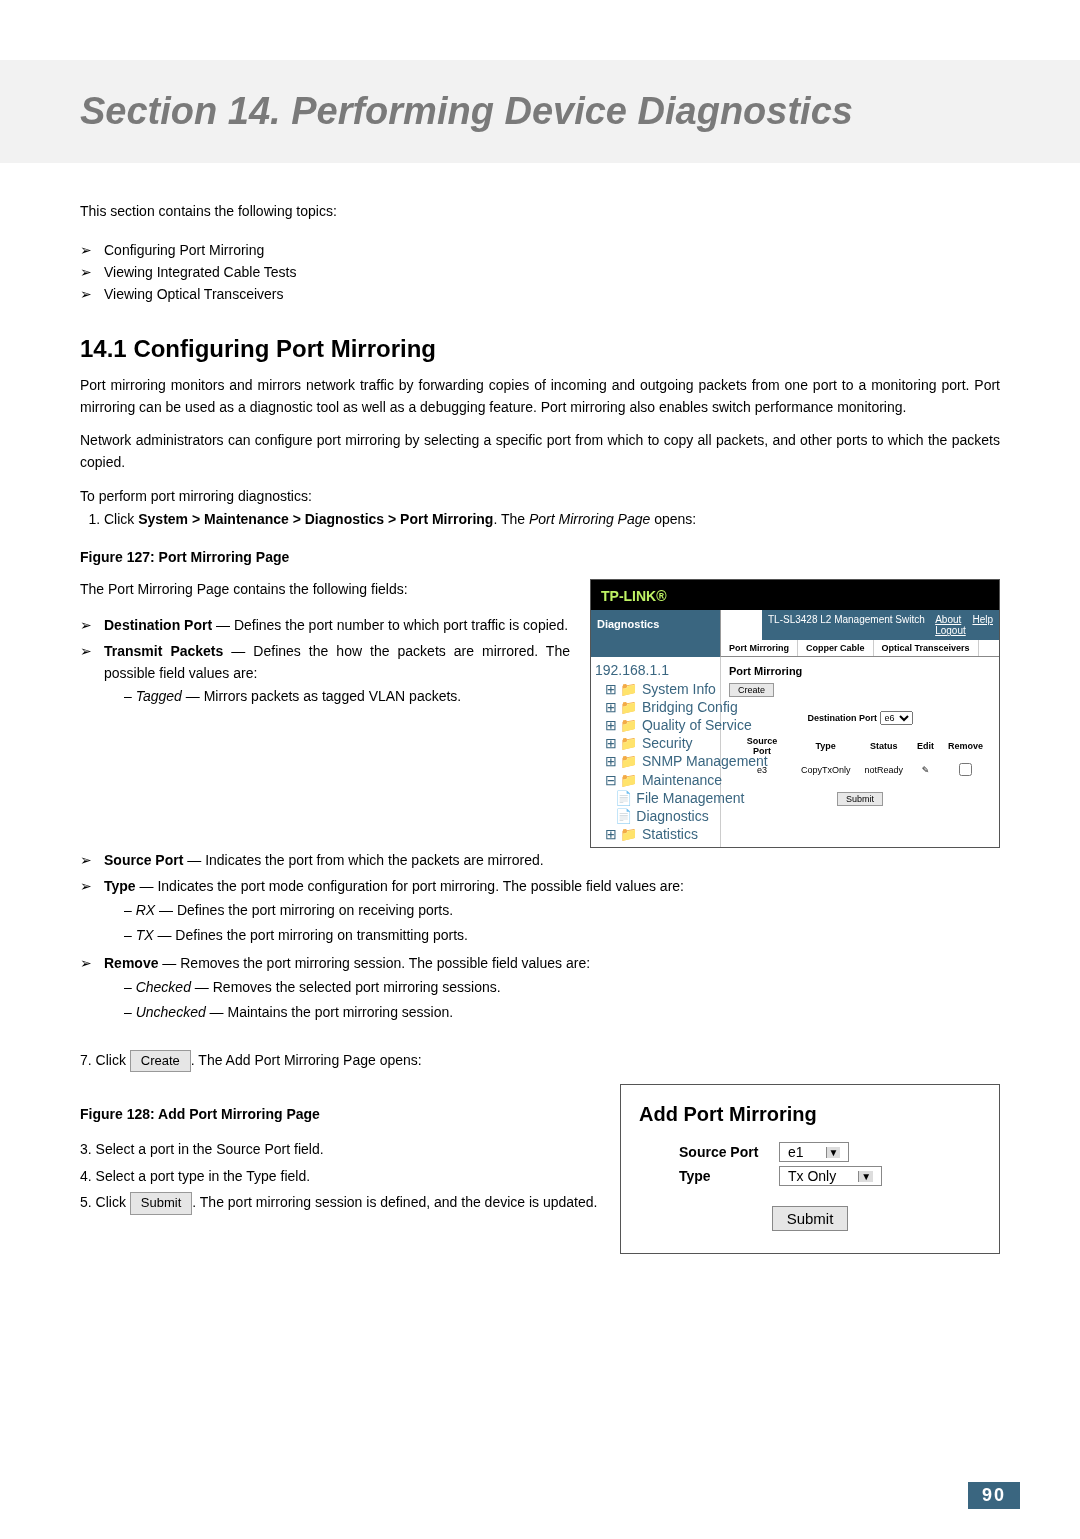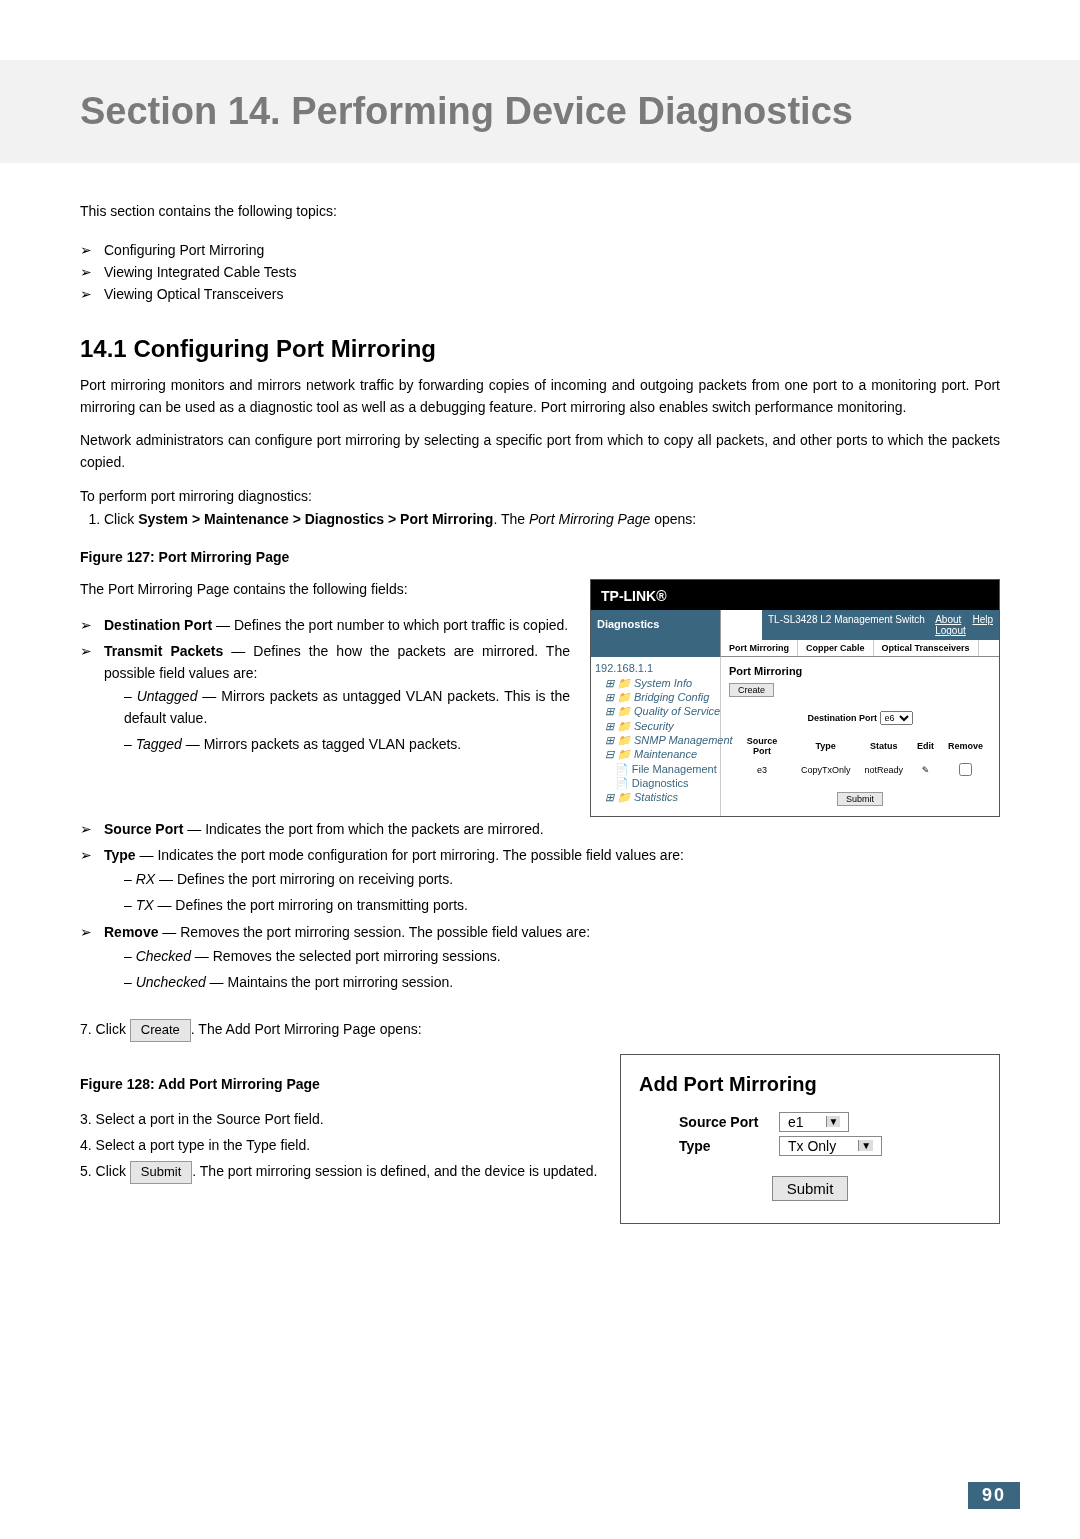--- a/index.html
+++ b/index.html
@@ -14,20 +14,21 @@
   .page {
     width: 1080px;
     padding: 40px 80px 60px 80px;
     position: relative;
     min-height: 1539px;
   }
   .section-title-bar {
     background: #f2f2f2;
     margin: 20px -80px 40px -80px;
     padding: 30px 80px;
+    font-style: italic;
   }
   .section-title {
     font-size: 38px;
     font-weight: bold;
     color: #7a7a7a;
     margin: 0;
   }
   .intro { font-size: 14px; margin: 20px 0; }
   .arrow-list { list-style: none; padding: 0; margin: 8px 0 30px 0; }
   .arrow-list li { font-size: 14px; padding: 3px 0 3px 24px; position: relative; }
@@ -53,42 +54,42 @@
   .bold-term { font-weight: bold; }
   .italic-term { font-style: italic; }
 
   
   .ui-mock {
     border: 1px solid #555;
     background: #fff;
     font-size: 9px;
     width: 410px;
   }
-  .ui-top { background: #000; color: #ffffff; padding: 8px 10px 6px 10px; font-weight: bold; font-size: 14px; }
+  .ui-top { background: #000; color: #bef264; padding: 8px 10px 6px 10px; font-weight: bold; font-size: 14px; }
   .ui-header-row { display: flex; }
   .ui-diag-cell {
     background: #3a6680; color: #fff; font-weight: bold;
     width: 130px; padding: 8px 6px; border-right: 1px solid #999;
     font-size: 11px;
   }
   .ui-head-right { flex: 1; }
   .ui-switch-row {
     background: #3a6680; color: #fff; padding: 4px 6px;
     display: flex; justify-content: space-between; font-size: 10px; margin-left: 41px;
   }
   .ui-switch-row a { color: #fff; text-decoration: underline; }
   .ui-tab-row { display: flex; background: #fff; border-bottom: 1px solid #888; }
   .ui-tab { padding: 3px 8px; font-weight: bold; font-size: 9px; border-right:1px solid #ccc; }
   .ui-body { display: flex; min-height: 150px; }
   .ui-tree {
     width: 130px; border-right: 1px solid #ccc;
-    padding: 4px; font-size: 11px; color: #3a6680; line-height: 1.3;
+    padding: 4px; font-size: 14px; color: #3a6680; line-height: 1.3;
   }
   .ui-tree .tree-item { white-space: nowrap; }
-  .ui-tree .indent1 { padding-left: 10px; font-style: italic; }
+  .ui-tree .indent1 { padding-left: 10px; }
   .ui-tree .indent2 { padding-left: 20px; }
   .ui-main { flex: 1; padding: 6px 8px; font-size: 9px; }
   .ui-main h4 { font-size: 11px; margin: 2px 0 6px 0; }
   .ui-create-btn, .ui-submit-btn {
     display: inline-block; background: #e8e8e8; border: 1px solid #999;
     padding: 1px 8px; font-size: 9px;
   }
   .ui-dest-row { text-align: center; margin: 14px 0 8px 0; font-weight: bold; }
   .ui-dest-row select { font-size: 9px; }
   .ui-table { font-size: 9px; margin: 4px auto; }
@@ -164,21 +165,20 @@
   <div class="two-col">
     <div class="col-left">
       <p class="body-text" style="margin-top:0">The Port Mirroring Page contains the following fields:</p>
       <ul class="def-list">
         <li>
           <span class="bold-term">Destination Port</span><span> — Defines the port number to which port traffic is copied.</span>
         </li>
         <li>
           <span class="bold-term">Transmit Packets</span><span> — Defines the how the packets are mirrored. The possible field values are:</span>
           <ul class="sub-dash">
-            <li><span class="italic-term">Untagged</span><span> — Mirrors packets as untagged VLAN packets. This is the default value.</span></li>
             <li><span class="italic-term">Tagged</span><span> — Mirrors packets as tagged VLAN packets.</span></li>
           </ul>
         </li>
       </ul>
     </div>
 
     <div class="col-right">
       <div class="ui-mock">
         <div class="ui-top">TP-LINK®</div>
         <div class="ui-header-row">

